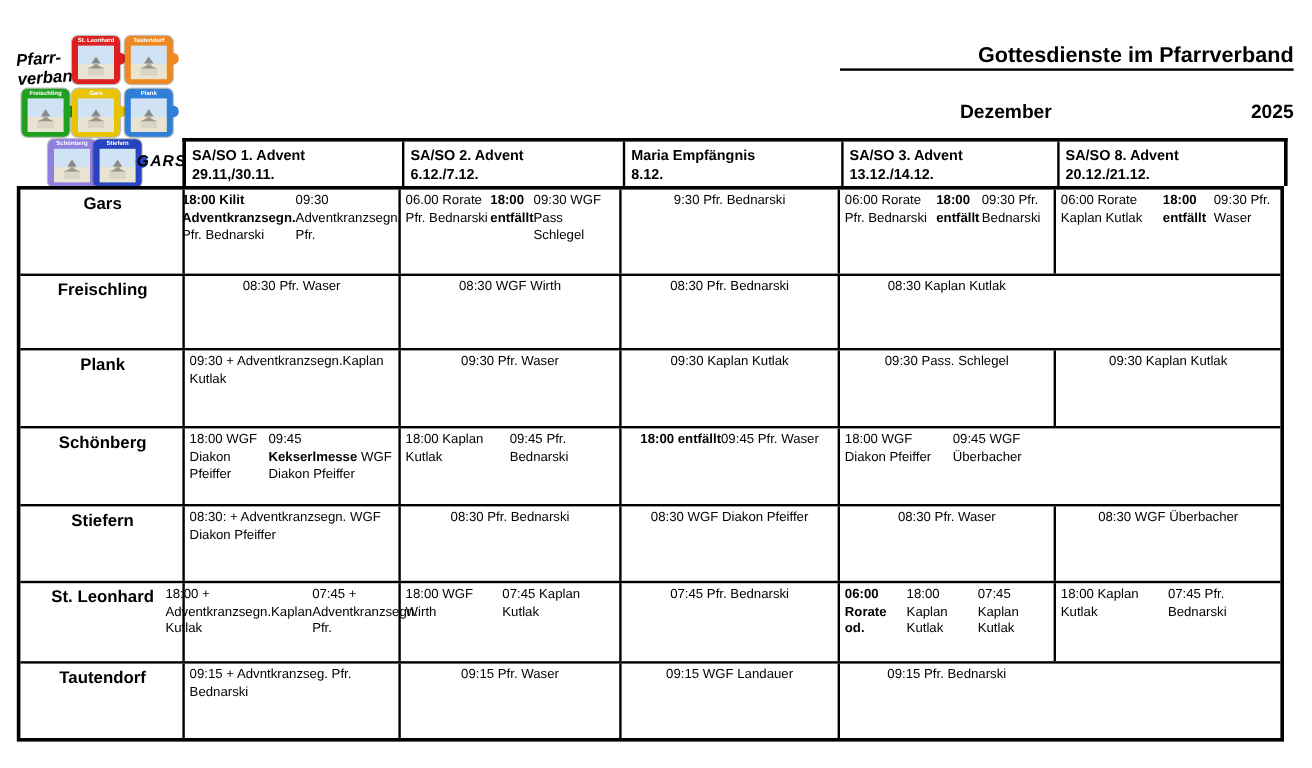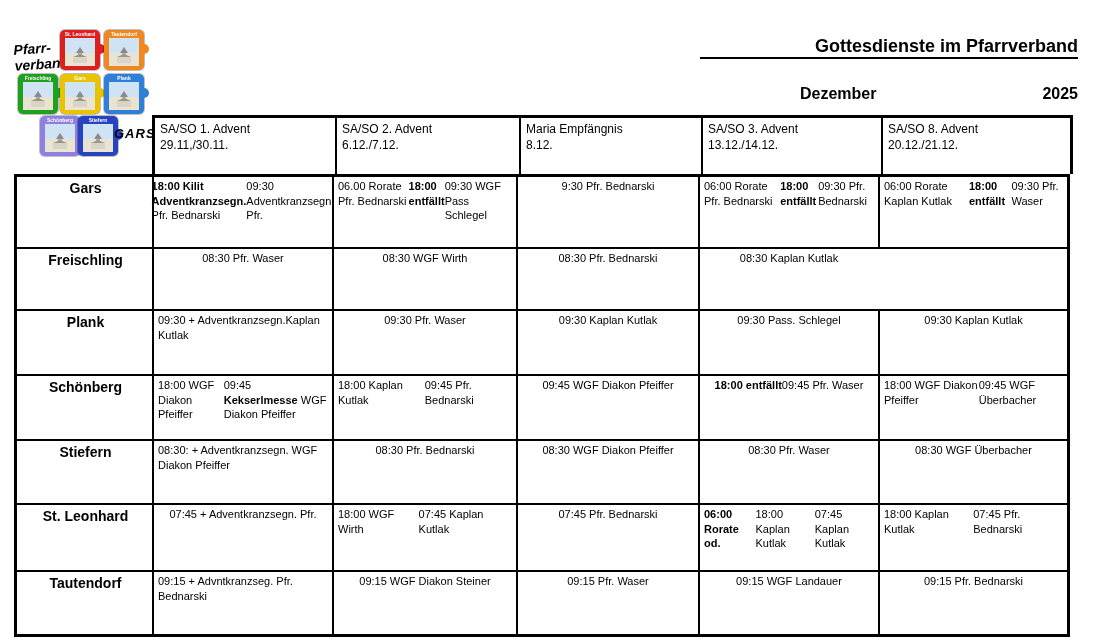--- a/index.html
+++ b/index.html
@@ -18,21 +18,21 @@
   .piece svg { display:block; }
 
   
   .head-block { position:absolute; left:700px; top:36px; width:378px; }
   .main-title { display:block; text-align:right; font-size:18px; font-weight:bold; border-bottom:2px solid #000; padding-bottom:0; }
   .month-row { display:flex; justify-content:space-between; margin-top:26px; padding-left:100px; font-size:16px; font-weight:bold;align-items:flex-end; }
 
   
   .schedule { position:absolute; left:14px; top:115px; }
   .hdr-row { display:grid; grid-template-columns:180px 184px 182px 180px 189px; margin-left:138px; border:3px solid #000; border-bottom:none; width:fit-content; }
-  .hcell { border-left:2px solid #000; padding:3px 5px 2px 5px; font-size:12px; font-weight:normal; line-height:1.35; height:56px; }
+  .hcell { border-left:2px solid #000; padding:3px 5px 2px 5px; font-size:12px; font-weight:bold; line-height:1.35; height:37px; }
   .hcell:first-child { border-left:none; }
 
   .tbody { border:3px solid #000; width:fit-content; }
   .trow { display:grid; grid-template-columns:135px 180px 184px 182px 180px 189px; border-top:2px solid #000; }
   .trow:first-child { border-top:none; }
   .trow:nth-of-type(1) { min-height:70px; }
   .trow:nth-of-type(2) { min-height:62px; }
   .trow:nth-of-type(3) { min-height:65px; }
   .trow:nth-of-type(4) { min-height:65px; }
   .trow:nth-of-type(5) { min-height:64px; }
@@ -229,23 +229,20 @@
           <div class="tcell rowlabel">Schönberg</div>
           <div class="tcell">
             <div class="cell-line"><span class="seg">18:00 WGF Diakon Pfeiffer</span></div>
             <div class="cell-line"><span class="seg">09:45 </span><span class="seg b">Kekserlmesse</span><span class="seg"> WGF Diakon Pfeiffer</span></div>
           </div>
           <div class="tcell">
             <div class="cell-line"><span class="seg">18:00 Kaplan Kutlak</span></div>
             <div class="cell-line"><span class="seg">09:45  Pfr. Bednarski</span></div>
           </div>
           <div class="tcell">
-            <div class="cell-line"><span class="seg">09:45 WGF Diakon Pfeiffer</span></div>
-          </div>
-          <div class="tcell">
             <div class="cell-line"><span class="seg b">18:00 entfällt</span></div>
             <div class="cell-line"><span class="seg">09:45 Pfr. Waser</span></div>
           </div>
           <div class="tcell">
             <div class="cell-line"><span class="seg">18:00 WGF Diakon Pfeiffer</span></div>
             <div class="cell-line"><span class="seg">09:45 WGF Überbacher</span></div>
           </div>
         </div>
         <div class="trow">
           <div class="tcell rowlabel">Stiefern</div>
@@ -261,20 +258,21 @@
           <div class="tcell">
             <div class="cell-line"><span class="seg">08:30 Pfr. Waser</span></div>
           </div>
           <div class="tcell">
             <div class="cell-line"><span class="seg">08:30 WGF Überbacher</span></div>
           </div>
         </div>
         <div class="trow">
           <div class="tcell rowlabel">St. Leonhard</div>
           <div class="tcell">
+            <div class="cell-line"><span class="seg">18:00 + Adventkranzsegn.Kaplan Kutlak</span></div>
             <div class="cell-line"><span class="seg">07:45 + Adventkranzsegn. Pfr.</span></div>
           </div>
           <div class="tcell">
             <div class="cell-line"><span class="seg">18:00 WGF Wirth</span></div>
             <div class="cell-line"><span class="seg">07:45 Kaplan Kutlak</span></div>
           </div>
           <div class="tcell">
             <div class="cell-line"><span class="seg">07:45  Pfr. Bednarski</span></div>
           </div>
           <div class="tcell">
@@ -286,23 +284,20 @@
             <div class="cell-line"><span class="seg">18:00 Kaplan Kutlak</span></div>
             <div class="cell-line"><span class="seg">07:45  Pfr. Bednarski</span></div>
           </div>
         </div>
         <div class="trow">
           <div class="tcell rowlabel">Tautendorf</div>
           <div class="tcell">
             <div class="cell-line"><span class="seg">09:15 + Advntkranzseg. Pfr. Bednarski</span></div>
           </div>
           <div class="tcell">
-            <div class="cell-line"><span class="seg">09:15 WGF Diakon Steiner</span></div>
-          </div>
-          <div class="tcell">
             <div class="cell-line"><span class="seg">09:15 Pfr. Waser</span></div>
           </div>
           <div class="tcell">
             <div class="cell-line"><span class="seg">09:15 WGF Landauer</span></div>
           </div>
           <div class="tcell">
             <div class="cell-line"><span class="seg">09:15 Pfr. Bednarski</span></div>
           </div>
         </div>
       </div>

